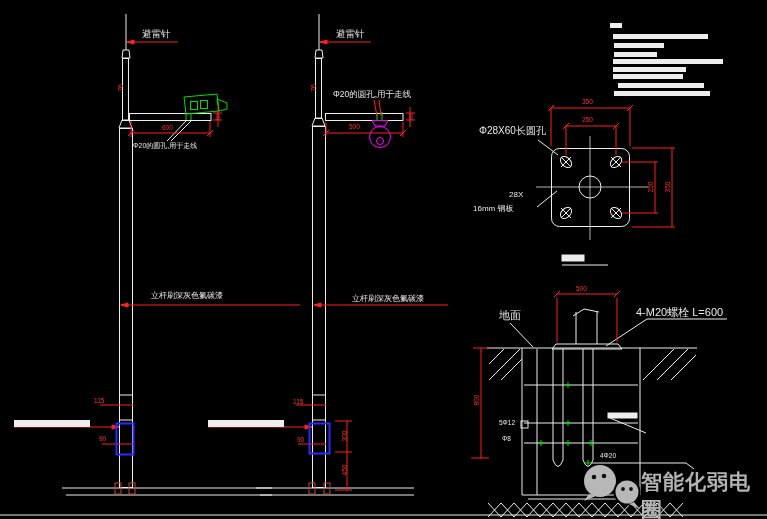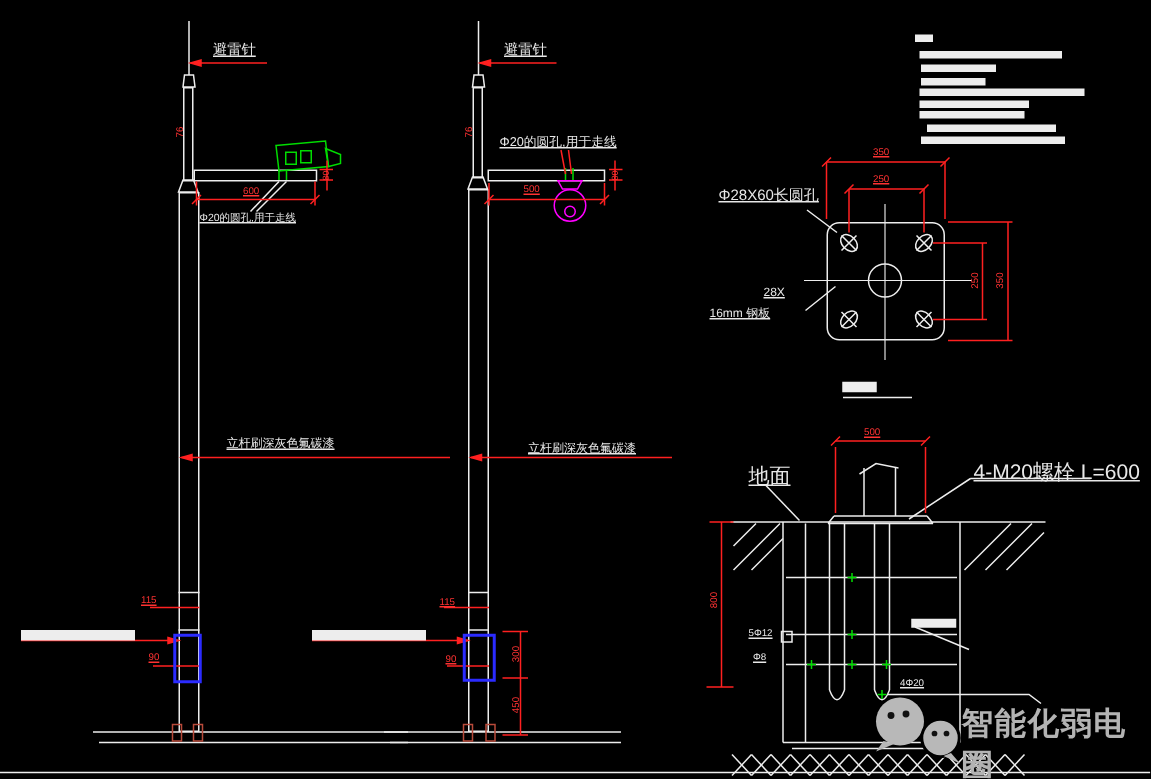--- a/index.html
+++ b/index.html
@@ -1,19 +1,19 @@
 <!DOCTYPE html>
 <html><head>
 <meta charset="utf-8">
 <style>
   html,body{margin:0;padding:0;background:#000;}
   #screen{position:relative;width:767px;height:519px;background:#000;overflow:hidden;
           font-family:"Liberation Sans","DejaVu Sans",sans-serif;}
   svg{position:absolute;left:0;top:0;}
-  .lbl{position:absolute;white-space:nowrap;color:#e8e8e8;line-height:1;text-decoration:underline;}
+  .lbl{position:absolute;white-space:nowrap;color:#e8e8e8;line-height:1;}
   .red{color:#ff3232;}
   .vdim{position:absolute;white-space:nowrap;transform:translate(-50%,-50%) rotate(-90deg);line-height:1;}
   .wm{position:absolute;color:#b3b3b3;font-weight:bold;letter-spacing:1px;}
 </style>
 </head>
 <body>
 
 <div id="screen">
 
 <svg width="767" height="519" viewBox="0 0 767 519">
@@ -239,23 +239,23 @@
 <span class="vdim red" style="left:345px;top:470px;font-size:6.5px;">450</span>
 
 <span class="lbl" style="left:479px;top:126px;font-size:10px;">Φ28X60长圆孔</span>
 <span class="lbl" style="left:509px;top:191px;font-size:8px;">28X</span>
 <span class="lbl" style="left:473px;top:205px;font-size:8px;">16mm 钢板</span>
 <span class="lbl red" style="left:582px;top:99px;font-size:6.5px;">350</span>
 <span class="lbl red" style="left:582px;top:117px;font-size:6.5px;">250</span>
 <span class="vdim red" style="left:651px;top:187px;font-size:6.5px;">250</span>
 <span class="vdim red" style="left:668px;top:187px;font-size:6.5px;">350</span>
 
-<span class="lbl" style="left:499px;top:310px;font-size:14px;">地面</span>
+<span class="lbl" style="left:499px;top:310px;font-size:11px;">地面</span>
 <span class="lbl red" style="left:576px;top:286px;font-size:6.5px;">500</span>
-<span class="lbl" style="left:649px;top:307px;font-size:14px;">4-M20螺栓 L=600</span>
+<span class="lbl" style="left:636px;top:307px;font-size:11px;">4-M20螺栓 L=600</span>
 <span class="vdim red" style="left:477px;top:400px;font-size:6.5px;">800</span>
 <span class="lbl" style="left:499px;top:420px;font-size:6.5px;">5Φ12</span>
 <span class="lbl" style="left:502px;top:436px;font-size:6.5px;">Φ8</span>
 <span class="lbl" style="left:600px;top:453px;font-size:6.5px;">4Φ20</span>
 
 <span class="wm" style="left:641px;top:468px;font-size:21px;">智能化弱电圈</span>
 
 </div>
 
 </body></html>

